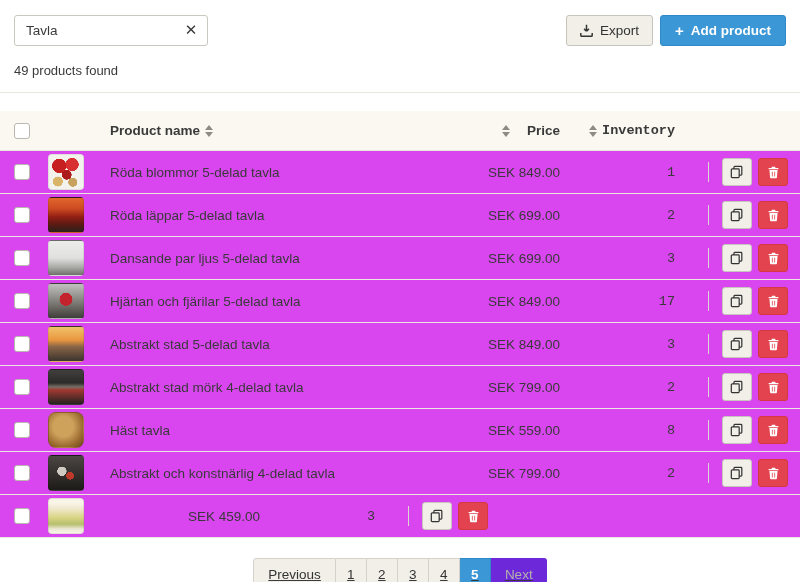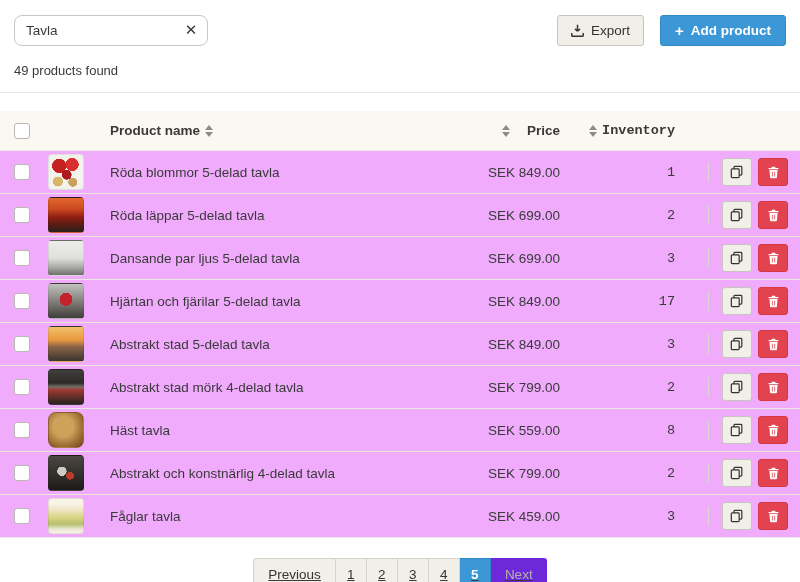--- a/index.html
+++ b/index.html
@@ -4,41 +4,41 @@
 <style>
   * { margin: 0; padding: 0; box-sizing: border-box; }
   html, body { width: 800px; height: 582px; background: #fff;
     font-family: "Liberation Sans", sans-serif; color: #3a3a3a; }
   .page { width: 800px; height: 582px; position: relative; overflow: hidden; }
 
   
   .topbar { display: flex; justify-content: space-between; align-items: flex-start;
     padding: 15px 14px 0 14px; }
   .search-wrap { position: relative; width: 194px; }
-  .search-input { width: 194px; height: 31px; border: 1px solid #c9c7c0; border-radius: 8px;
+  .search-input { width: 194px; height: 31px; border: 1px solid #c9c7c0; border-radius: 3px;
     padding: 0 30px 0 11px; font-size: 13.5px; color: #3a3a3a; background: #fff;
     font-family: "Liberation Sans", sans-serif; }
   .search-clear { position: absolute; right: 8px; top: 6px; width: 18px; height: 18px;
     border: none; background: transparent; cursor: pointer; font-size: 15px; color: #3a3a3a;
     line-height: 18px; padding: 0; }
-  .btn-row { display: flex; gap: 16px; margin-left: 35px; }
+  .btn-row { display: flex; gap: 7px; margin-left: 35px; }
   .btn { display: inline-flex; align-items: center; justify-content: center; gap: 7px;
     height: 31px; border-radius: 3px; font-size: 13.5px; cursor: pointer;
     font-family: "Liberation Sans", sans-serif; }
   .btn-export { background: #f1efe8; border: 1px solid #c6c4bd; color: #333; padding: 0 13px; }
   .btn-add { background: #3b97d5; border: 1px solid #3089c7; color: #fff; padding: 0 14px;
     font-weight: bold; }
   .btn-add .plus { font-weight: bold; font-size: 15px; }
 
   .results-count { padding: 17px 16px 14px 14px; font-size: 13px; color: #3a3a3a; }
 
   
   .tbl { width: 100%; border-top: 1px solid #e9e7e0; }
   .tr { display: flex; align-items: center; border-bottom: 1px solid #e9e7e0; height: 43px;
-    background: #f0abfc; }
+    background: #d946ef; }
   .tr.head { background: #faf8f1; height: 40px; font-weight: bold; font-size: 13px; margin-top: 18px; }
   .col-check { width: 48px; padding-left: 14px; display: flex; align-items: center; }
   .checkbox { width: 16px; height: 16px; border: 1px solid #b9b7b0; border-radius: 3px;
     background: #fff; appearance: none; cursor: pointer; }
   .col-thumb { width: 62px; display: flex; align-items: center; justify-content: flex-start; }
   .col-name { flex: 1; font-size: 13.5px; padding-right: 8px; display: flex; align-items: center; gap: 5px; }
   .col-price { width: 150px; text-align: right; font-size: 13.5px; justify-content: flex-end;
     display: flex; align-items: center; gap: 17px; }
   .col-inv { width: 115px; text-align: right; font-size: 13.5px; justify-content: flex-end;
     display: flex; align-items: center; gap: 5px; font-family: Liberation Mono, monospace; }
@@ -396,23 +396,20 @@
       </button>
     </div>
         </div>
         <div class="tr">
     <div class="col-check">
       <input type="checkbox" class="checkbox" style="">
     </div>
     <div class="col-thumb">
       <div class="thumb t8 "></div>
     </div>
-    <div class="col-name">
-      <span>Fåglar tavla</span>
-    </div>
     <div class="col-price">
       <span>SEK 459.00</span>
     </div>
     <div class="col-inv">
       <span>3</span>
     </div>
     <div class="col-actions">
       <span class="v-divider"></span>
       <button class="mini-btn mini-copy">
         <svg width="14" height="14" viewBox="0 0 16 16">

